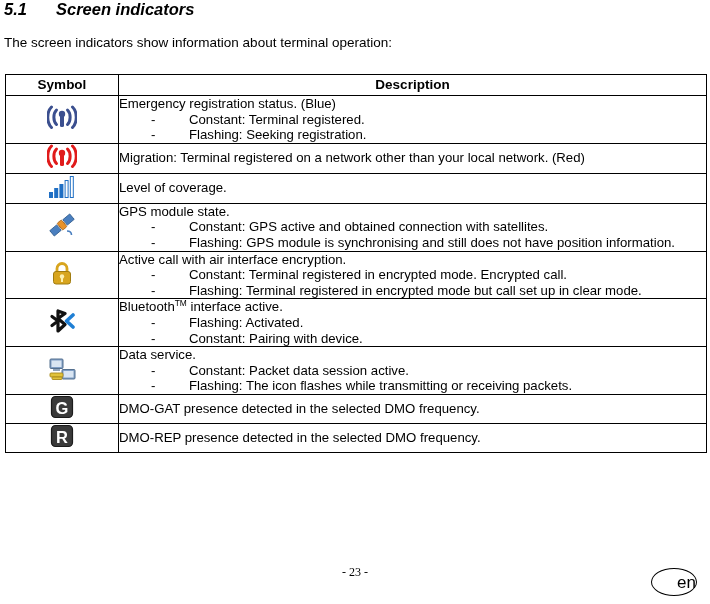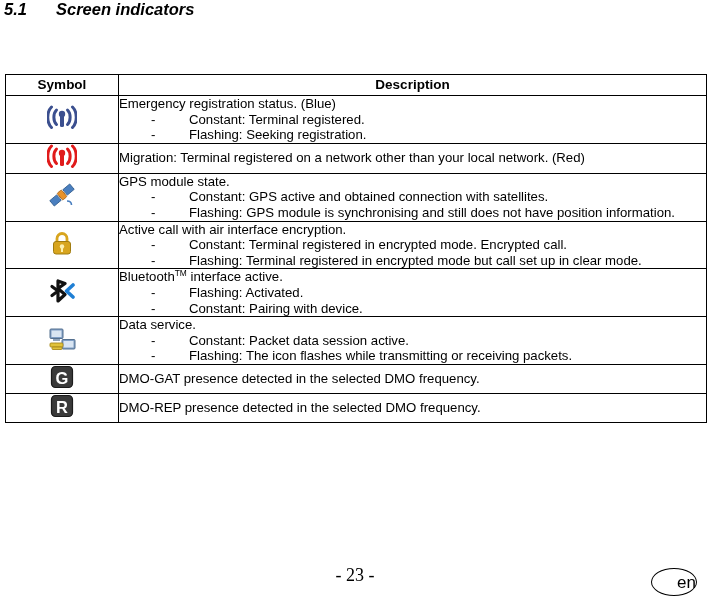--- a/index.html
+++ b/index.html
@@ -93,21 +93,21 @@
   .icon-wrap {
     display: inline-block;
     line-height: 0;
   }
   .footer-page {
     position: absolute;
     left: 0;
     top: 565px;
     width: 710px;
     text-align: center;
-    font-size: 18px;
+    font-size: 12px;
     font-family: "Liberation Serif", serif;
   }
   .lang-badge {
     position: absolute;
     left: 651px;
     top: 568px;
     width: 46px;
     height: 28px;
     border: 1.4px solid #000000;
     border-radius: 50%;
@@ -120,20 +120,21 @@
 </style>
 </head>
 <body>
 
 <div class="page">
 
   <div class="section-heading">
     <span class="num">5.1</span><span>Screen indicators</span>
   </div>
 
+  <div class="intro-text">The screen indicators show information about terminal operation:</div>
 
   <table class="indicators">
     <colgroup>
         <col class="c-sym">
         <col class="c-desc">
       </colgroup>
     <thead>
       <tr>
         <th class="hd">Symbol</th>
         <th class="hd">Description</th>
@@ -162,20 +163,32 @@
                 <path d="M9.5 5 C6 8.5 6 16 9.5 19.5" stroke="#e01b1b" stroke-width="3" fill="none" stroke-linecap="round"></path>
                 <path d="M20.5 5 C24 8.5 24 16 20.5 19.5" stroke="#e01b1b" stroke-width="3" fill="none" stroke-linecap="round"></path>
                 <path d="M4.5 2 C-0.5 7 -0.5 17.5 4.5 22.5" stroke="#e01b1b" stroke-width="3" fill="none" stroke-linecap="round"></path>
                 <path d="M25.5 2 C30.5 7 30.5 17.5 25.5 22.5" stroke="#e01b1b" stroke-width="3" fill="none" stroke-linecap="round"></path>
               </svg></span></td>
           <td class="desc">
             <div class="dline">Migration: Terminal registered on a network other than your local network. (Red)</div>
           </td>
         </tr>
         <tr>
+          <td class="sym"><span class="icon-wrap"><svg width="28" height="25" viewBox="0 0 28 25" xmlns="http://www.w3.org/2000/svg">
+                <rect x="1" y="18" width="4" height="6" fill="#1f6fc4"></rect>
+                <rect x="6.2" y="14" width="4" height="10" fill="#1f6fc4"></rect>
+                <rect x="11.4" y="10" width="4" height="14" fill="#1f6fc4"></rect>
+                <rect x="17.1" y="6.5" width="3" height="17" fill="none" stroke="#1f6fc4" stroke-width="1"></rect>
+                <rect x="22.3" y="2.5" width="3" height="21" fill="none" stroke="#1f6fc4" stroke-width="1"></rect>
+              </svg></span></td>
+          <td class="desc">
+            <div class="dline">Level of coverage.</div>
+          </td>
+        </tr>
+        <tr>
           <td class="sym"><span class="icon-wrap"><svg width="28" height="26" viewBox="0 0 28 26" xmlns="http://www.w3.org/2000/svg">
                 <g transform="rotate(-40 14 13)">
                   <rect x="1" y="9.5" width="9" height="7" fill="#4a7fbf" stroke="#2e5a8c" stroke-width="0.8"></rect>
                   <rect x="18" y="9.5" width="9" height="7" fill="#4a7fbf" stroke="#2e5a8c" stroke-width="0.8"></rect>
                   <rect x="10" y="11.6" width="8" height="2.8" fill="#9aa6b4"></rect>
                   <rect x="11.2" y="8.6" width="5.6" height="8.8" rx="1" fill="#e8922a" stroke="#a8661a" stroke-width="0.8"></rect>
                 </g>
                 <path d="M19 19 C22 19 23.5 20.5 23.5 23" stroke="#4a7fbf" stroke-width="1.6" fill="none"></path>
               </svg></span></td>
           <td class="desc">

